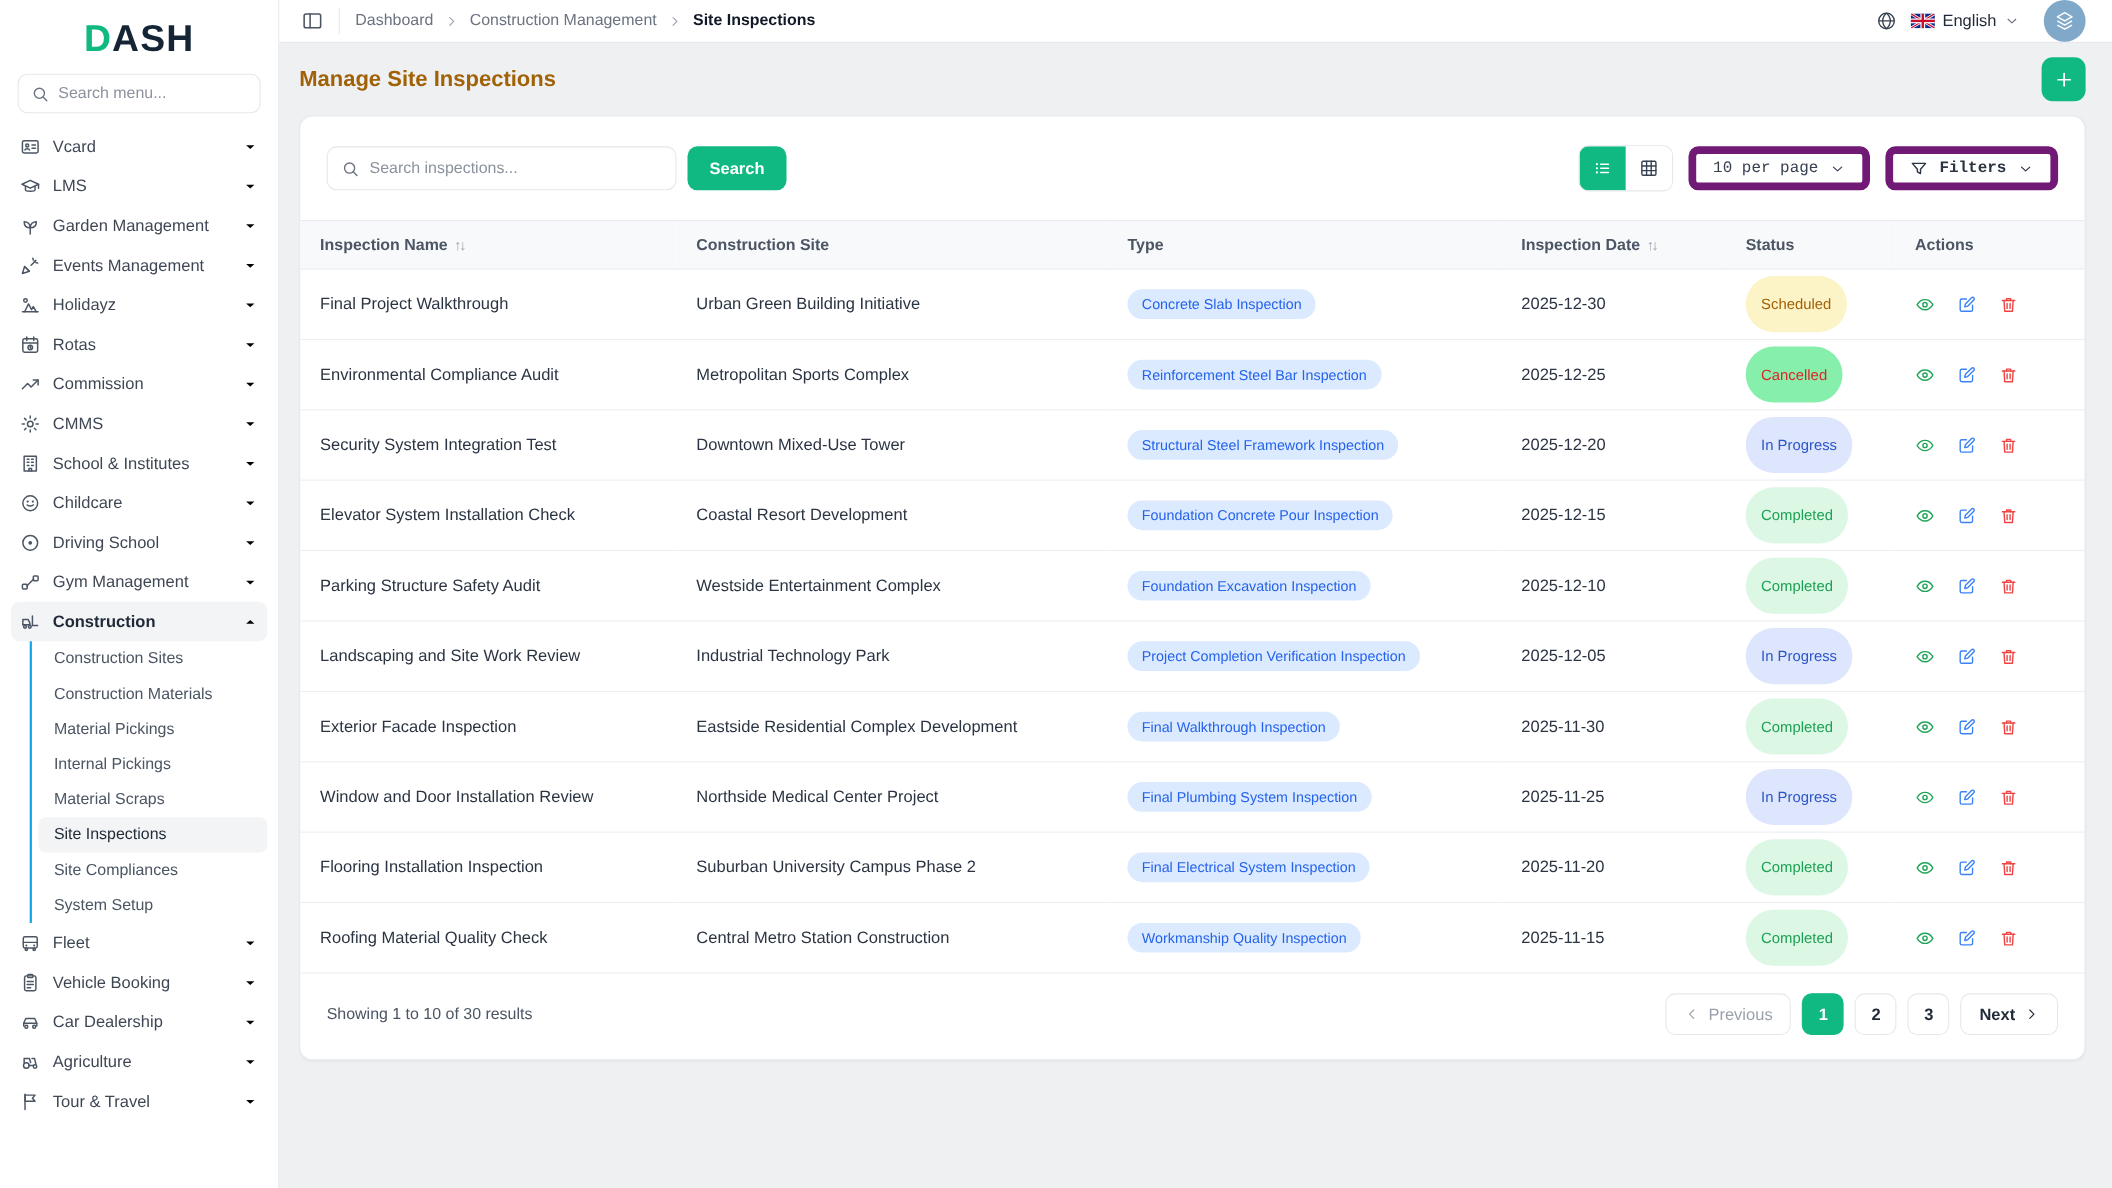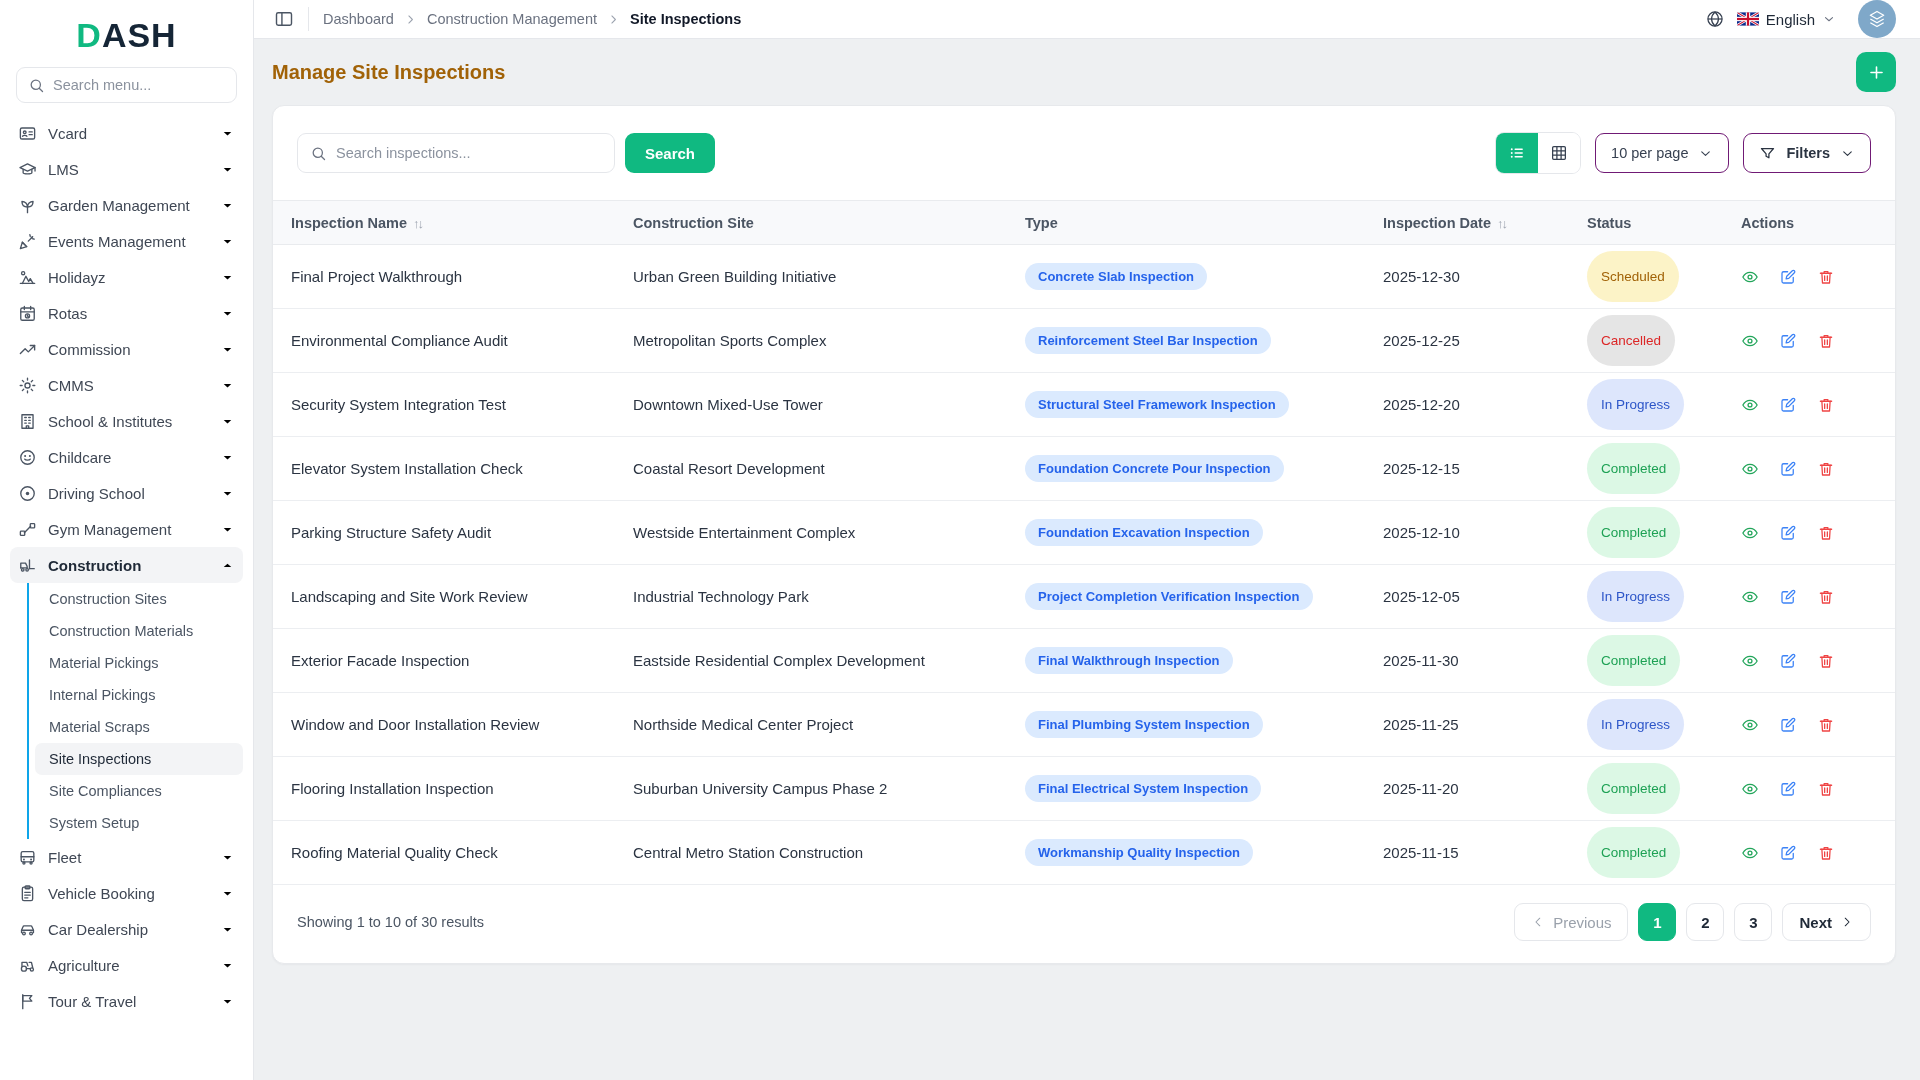--- a/index.html
+++ b/index.html
@@ -62,33 +62,33 @@
   .search-box { display:flex; align-items:center; gap:9px; border:1px solid #e5e7eb; border-radius:9px; height:40px; width:318px; padding:0 12px; color:#6b7280; }
   .search-box svg { width:17px; height:17px; stroke:currentColor; fill:none; stroke-width:1.8; stroke-linecap:round; }
   .search-box input { border:none; outline:none; flex:1; font-size:14.5px; font-family:inherit; color:#374151; }
   .search-box input::placeholder { color:#8b929e; }
   .search-btn { height:40px; padding:0 20px; border:none; border-radius:9px; background:#10b981; color:#fff; font-size:15px; font-weight:600; font-family:inherit; cursor:pointer; }
   .tl-right { display:flex; align-items:center; gap:14px; }
   .view-toggle { display:flex; border:1px solid #e5e7eb; border-radius:9px; overflow:hidden; }
   .vt-btn { width:42px; height:40px; display:flex; align-items:center; justify-content:center; background:#fff; color:#374151; cursor:pointer; }
   .vt-btn.active { background:#10b981; color:#fff; }
   .vt-btn svg { width:18px; height:18px; stroke:currentColor; fill:none; stroke-width:1.7; stroke-linecap:round; stroke-linejoin:round; }
-  .select-btn, .filters-btn { display:flex; align-items:center; gap:10px; height:40px; border:1px solid #701a75; border-radius:9px; background:#fff; padding:0 15px; font-size:14.5px; color:#374151; font-family:Liberation Sans, sans-serif; cursor:pointer; }
+  .select-btn, .filters-btn { display:flex; align-items:center; gap:10px; height:40px; border:7px solid #701a75; border-radius:9px; background:#fff; padding:0 15px; font-size:14.5px; color:#374151; font-family:Liberation Mono, monospace; cursor:pointer; }
   .filters-btn { font-weight:600; color:#2b3442; }
   .select-btn svg, .filters-btn svg { width:15px; height:15px; stroke:currentColor; fill:none; stroke-width:1.8; stroke-linecap:round; stroke-linejoin:round; }
   .filters-btn .funnel svg { width:17px; height:17px; }
 
   table { width:100%; border-collapse:collapse; table-layout:fixed; }
   thead th { background:#f8f9fb; border-top:1px solid #e9ebee; border-bottom:1px solid #e9ebee; height:44px; text-align:left; font-size:14.5px; font-weight:700; color:#4b5563; padding:0 10px 0 18px; }
   .sort-glyph { color:#9ca3af; font-weight:400; font-size:13px; margin-left:6px; letter-spacing:-2px; cursor:pointer; }
   tbody td { height:64px; border-bottom:1px solid #eceef1; padding:0 10px 0 18px; font-size:15px; color:#2b3442; white-space:nowrap; overflow:hidden; }
-  .badge-type { display:inline-block; background:#dbeafe; color:#2563eb; font-size:13px; font-weight:700; padding:6px 13px; border-radius:999px; }
+  .badge-type { display:inline-block; background:#dbeafe; color:#2563eb; font-size:13px; font-weight:400; padding:6px 13px; border-radius:999px; }
   .pill { display:inline-block; font-size:13.5px; font-weight:500; padding:18px 14px; border-radius:999px; }
   .st-scheduled { background:#fcf3c7; color:#a16207; }
-  .st-cancelled { background:#e5e5e5; color:#dc2626; }
+  .st-cancelled { background:#86efac; color:#dc2626; }
   .st-progress  { background:#dde6fc; color:#2c55c8; }
   .st-completed { background:#dcf8e5; color:#1da154; }
   .row-actions { display:flex; align-items:center; gap:20px; }
   .act-btn { display:flex; cursor:pointer; background:none; border:none; padding:0; }
   .act-btn svg { width:18px; height:18px; stroke:currentColor; fill:none; stroke-width:1.7; stroke-linecap:round; stroke-linejoin:round; }
   .act-view { color:#22a55a; } .act-edit { color:#3b82f6; } .act-delete { color:#ef4444; }
 
   .card-footer { display:flex; align-items:center; justify-content:space-between; padding:18px 24px 22px; }
   .results-summary { color:#4b5563; font-size:14.5px; }
   .pager { display:flex; align-items:center; gap:10px; }

